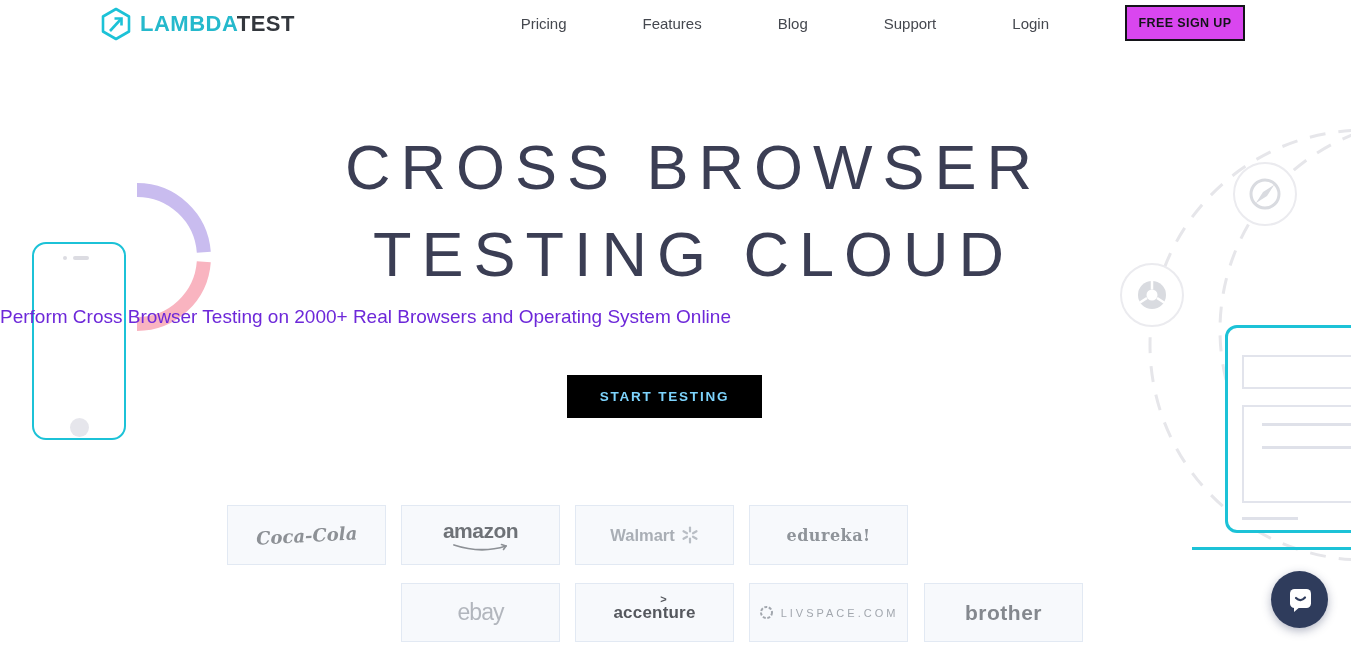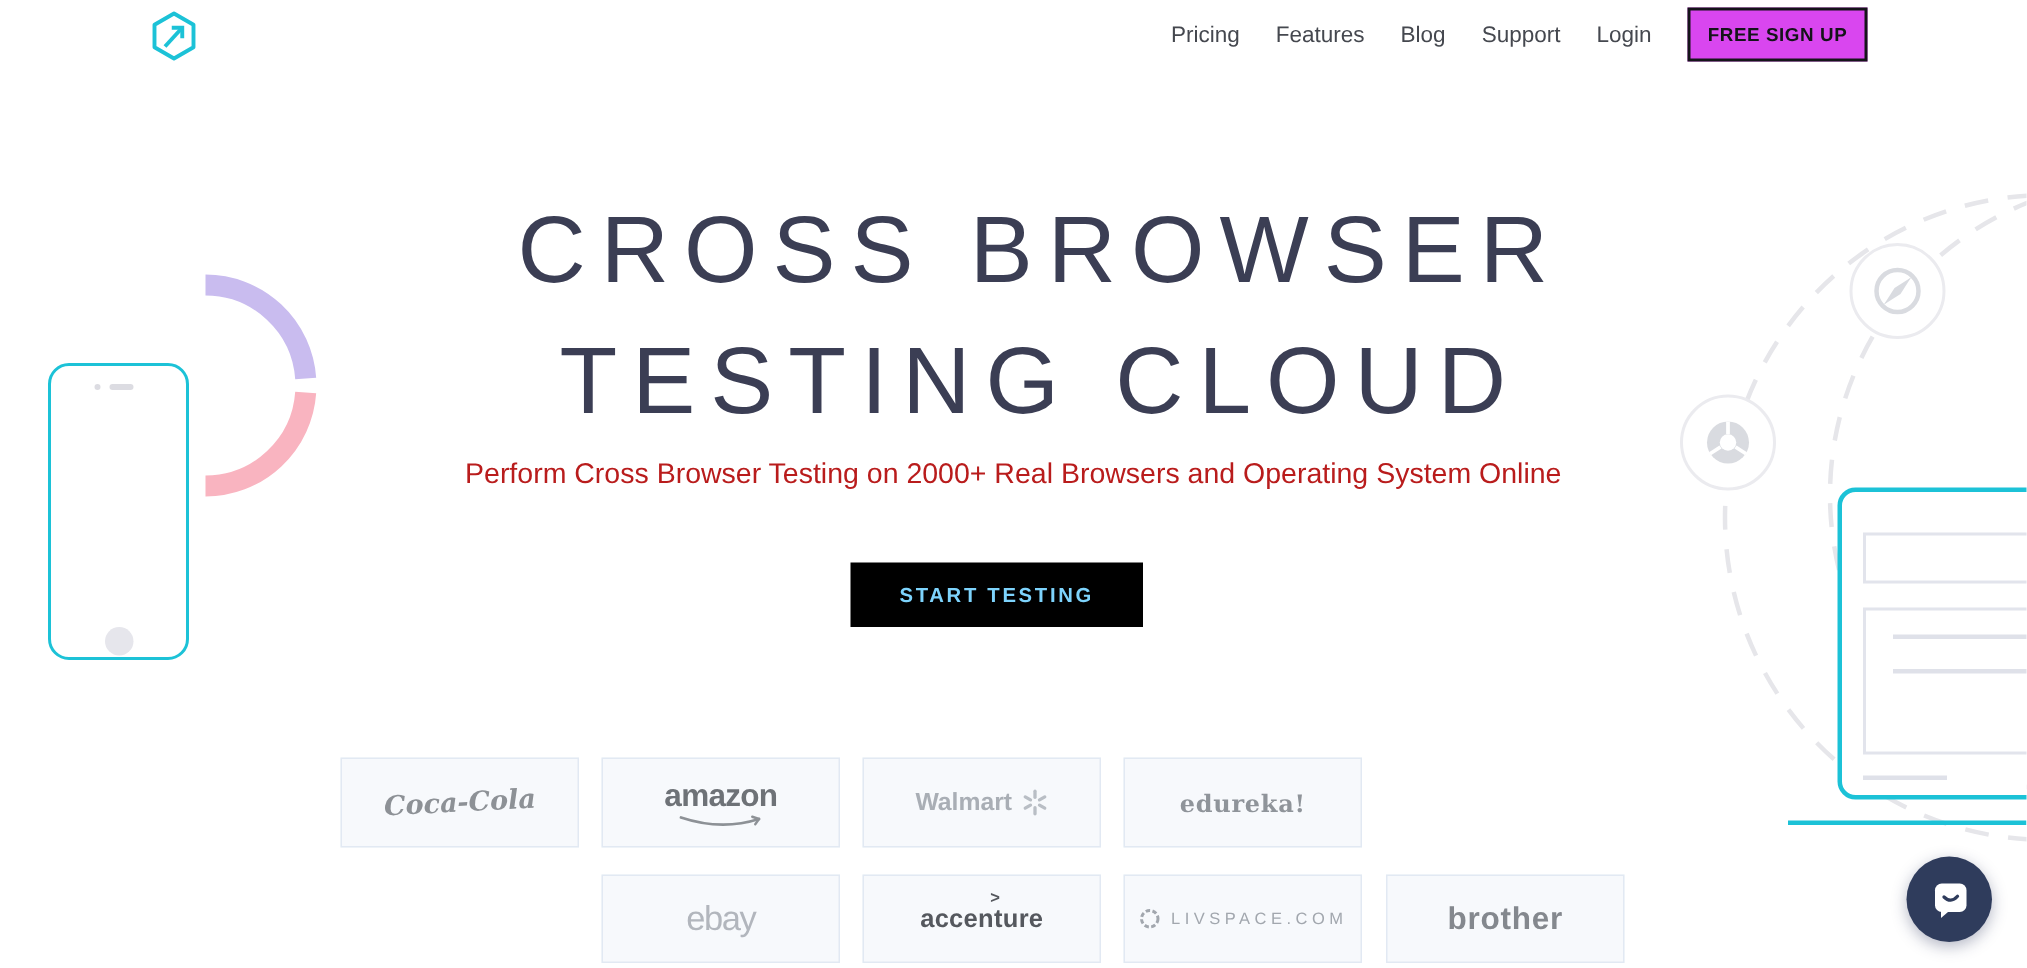--- a/index.html
+++ b/index.html
@@ -10,33 +10,33 @@
   }
   
   .decor-svg { position:absolute; left:0; top:0; z-index:0; }
 
   
   .header { position:absolute; left:0; top:0; width:1351px; height:46px; z-index:3; }
   .logo { position:absolute; left:100px; top:7px; display:flex; align-items:center; gap:8px; cursor:pointer; }
   .logo-text { font-size:22px; font-weight:bold; letter-spacing:0.5px; }
   .logo-text .p1 { color:#25b9cc; }
   .logo-text .p2 { color:#33373d; }
-  .nav { position:absolute; right:106px; top:0; height:46px; display:flex; align-items:center; gap:24px; }
+  .nav { position:absolute; right:106px; top:0; height:46px; display:flex; align-items:center; gap:76px; }
   .nav a { text-decoration:none; color:#45484f; font-size:15px; cursor:pointer; }
   .signup-btn {
     width:120px; height:36px; background:#d946ef; border:2px solid #141419;
     display:flex; align-items:center; justify-content:center;
     font-size:12.5px; font-weight:bold; letter-spacing:0.4px; color:#141419; cursor:pointer;
   }
   
   .hero-title { position:absolute; left:0; width:1351px; text-align:center; z-index:2;
     font-size:63px; font-weight:100; letter-spacing:10px; color:#3b3e54; line-height:70px;padding-left:36px; }
   .t1 { top:132px; } .t2 { top:219px; }
-  .hero-sub { position:absolute; left:0; top:306px; width:1351px; text-align:center;
-    font-size:19px; color:#b91c1c; z-index:2; }
+  .hero-sub { position:absolute; left:0; top:306px; width:1351px; 
+    font-size:19px; color:#6d28d9; z-index:2; }
   .start-btn {
     position:absolute; left:567px; top:375px; width:195px; height:43px; background:#000000;
     color:#7dd3fc; border:none; font-size:13.5px; font-weight:bold; letter-spacing:1.8px;
     display:flex; align-items:center; justify-content:center; cursor:pointer; z-index:2;
     font-family:"Liberation Sans", sans-serif;
   }
   
   .card { position:absolute; width:159px; height:60px; background:#f7f9fc;
     border:1px solid #e2e9f3; display:flex; align-items:center; justify-content:center; z-index:2; }
   .logo-cocacola { font-family:"DejaVu Serif", serif; font-style:italic; font-weight:bold;
@@ -98,20 +98,21 @@
   </g>
 </svg>
 
 <header class="header">
   <div class="logo">
     <svg width="32" height="34" viewBox="0 0 32 34">
       <path d="M16 2 L29 9.5 V24.5 L16 32 L3 24.5 V9.5 Z" fill="none" stroke="#1cc2d7" stroke-width="2.6" stroke-linejoin="round"></path>
       <path d="M10 24 L21 12" stroke="#1cc2d7" stroke-width="2.6" fill="none"></path>
       <path d="M14.5 11.5 L21.5 11.5 L21.5 18.5" stroke="#1cc2d7" stroke-width="2.6" fill="none"></path>
     </svg>
+    <span class="logo-text"><span class="p1">LAMBDA</span><span class="p2">TEST</span></span>
   </div>
   <nav class="nav">
     <a href="#">Pricing</a>
     <a href="#">Features</a>
     <a href="#">Blog</a>
     <a href="#">Support</a>
     <a href="#">Login</a>
     <button class="signup-btn">FREE SIGN UP</button>
   </nav>
 </header>

